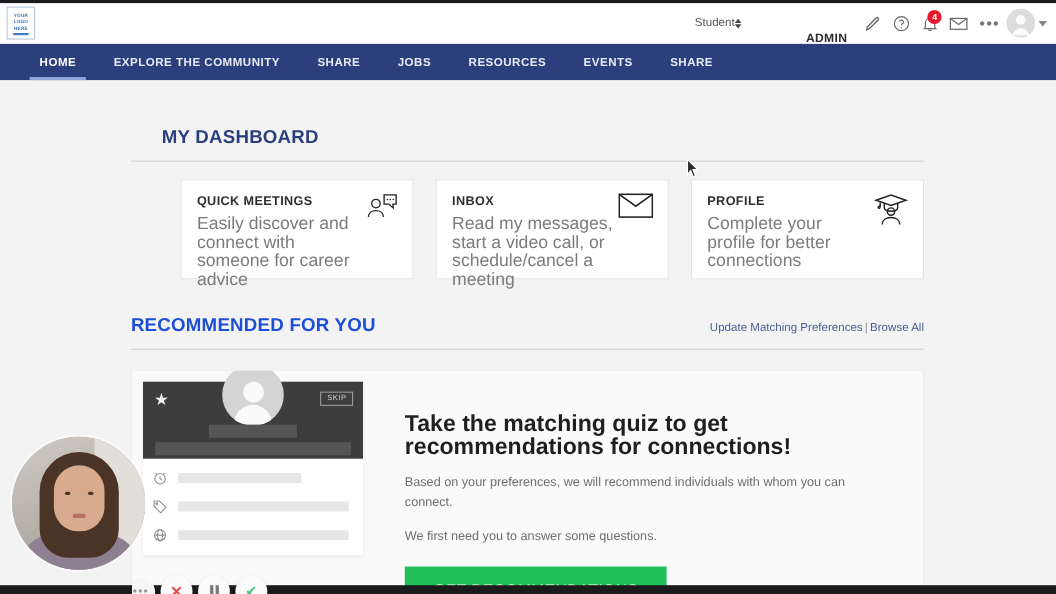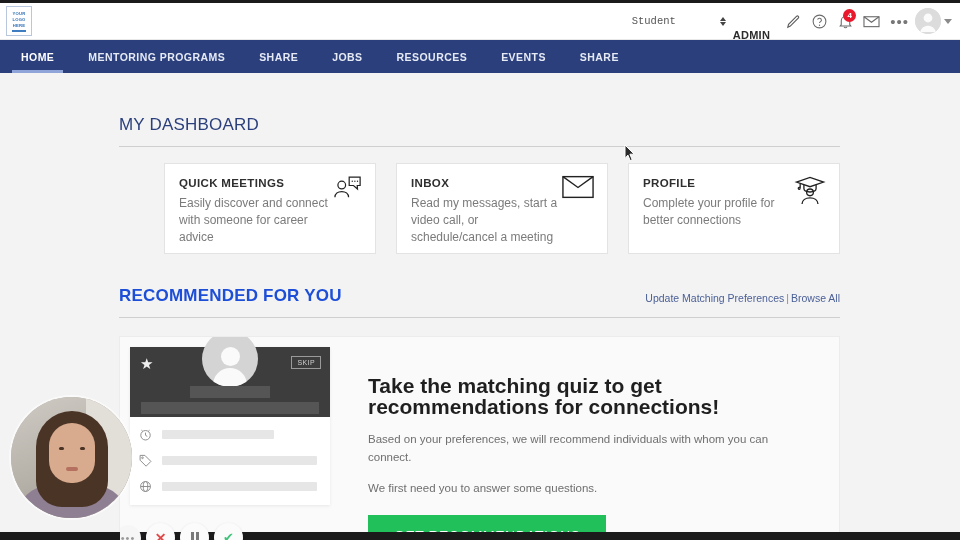--- a/index.html
+++ b/index.html
@@ -25,21 +25,21 @@
     background: #ffffff; display: flex; flex-direction: column;
     align-items: center; justify-content: center; gap: 1px;
   }
   .logo-line { font-size: 4.2px; letter-spacing: .2px; color: #2f6fb5; font-weight: 700; line-height: 5px; }
   .logo-bar { width: 14px; height: 2px; background: #3f7cc0; margin-top: 1px; }
 
   .header-right { margin-left: auto; display: flex; align-items: center; gap: 0; padding-right: 8px; }
   .role-select {
     display: flex; align-items: center; width: 96px; height: 22px;
     border: 1px solid transparent; font-size: 10.5px; color: #555;
-    justify-content: space-between; margin-right: 6px; font-family: Liberation Mono, monospace;
+    margin-right: 6px;
   }
   .role-select .stepper { display:flex; flex-direction:column; align-items:center; gap:1px; color:#333; }
   .tri-up, .tri-down { width:0; height:0; border-left:3px solid transparent; border-right:3px solid transparent; }
   .tri-up { border-bottom: 4px solid #444; }
   .tri-down { border-top: 4px solid #444; }
 
   .admin-label { font-size: 11px; color: #2b2b2b; font-weight: 600; letter-spacing: .3px; margin-right: 10px; margin-top: 28px; }
   .hicon { width: 26px; height: 26px; display:flex; align-items:center; justify-content:center; position:relative; color:#6a6a6a; }
   .hicon svg { display:block; }
   .badge {
@@ -52,50 +52,51 @@
   .avatar-wrap { display:flex; align-items:center; gap:3px; }
   .avatar {
     width: 26px; height: 26px; border-radius: 50%; background: #dedede;
     display:flex; align-items:flex-end; justify-content:center; overflow:hidden;
   }
   .caret { width:0;height:0;border-left:4px solid transparent;border-right:4px solid transparent;border-top:5px solid #8a8a8a; }
 
   
   .nav {
     position:absolute; top:40px; left:0; width:960px; height:33px;
-    background:#2b3f7c; display:flex; align-items:stretch; padding-left:4px;
+    background:#2b3f7c; display:flex; align-items:stretch; padding-left:19px;
   }
   .nav-item {
     display:flex; align-items:center; padding:0 17px; color:#e6eaf5;
     font-size:10.5px; font-weight:700; letter-spacing:.45px; position:relative;
     white-space:nowrap;
   }
   .nav-item.active { color:#ffffff; }
   .nav-item.active::after {
     content:""; position:absolute; left:8px; right:8px; bottom:0; height:3px; background:#8fa4d8;
   }
 
   
   .page { position:absolute; top:73px; left:0; width:960px; height:467px; background:#f3f3f3; }
   .container { position:absolute; left:119px; width:721px; top:0; }
 
   .section-title {
-    font-size:17px; font-weight:400; color:#2b3f7c; letter-spacing:.2px;
+    font-size:17px; font-weight:700; color:#2b3f7c; letter-spacing:.2px;
     padding-top:42px;
+    margin-left:28px;
   }
   .rule { height:1px; background:#cfcfcf; margin-top:11px; }
 
   
   .cards { display:flex; gap:20px; margin-top:16px;padding-left:45px; }
   .card {
     flex:1; background:#ffffff; border:1px solid #e3e3e3; height:91px;
     padding:13px 14px 0 14px; position:relative;
   }
   .card-title { font-size:11.5px; font-weight:700; color:#2f2f2f; letter-spacing:.35px; }
-  .card-desc { font-size:12px; color:#7b7b7b; line-height:17px; margin-top:6px; width:82%; }
+  .card-desc { font-size:16px; color:#7b7b7b; line-height:17px; margin-top:6px; width:82%; }
   .card-icon { position:absolute; right:13px; top:11px; color:#2b2b2b; }
 
   
   .rec-head { display:flex; align-items:flex-end; justify-content:space-between; padding-top:32px; }
   .rec-title { font-size:17px; font-weight:700; color:#1d4ed8; letter-spacing:.2px; }
   .rec-links { font-size:10.5px; color:#4a5f96; padding-bottom:2px; }
   .rec-links a { color:#4a5f96; text-decoration:none; }
   .rec-links .sep { color:#8b8b8b; margin:0 2px; }
 
   
@@ -249,21 +250,21 @@
       </span>
 
     </div>
   </div>
 
   <div class="nav">
     <div class="nav-item active">
         <span>HOME</span>
       </div>
     <div class="nav-item">
-        <span>MENTORING PROGRAMS</span>
+        <span>EXPLORE THE COMMUNITY</span>
       </div>
     <div class="nav-item">
         <span>SHARE</span>
       </div>
     <div class="nav-item">
         <span>JOBS</span>
       </div>
     <div class="nav-item">
         <span>RESOURCES</span>
       </div>

